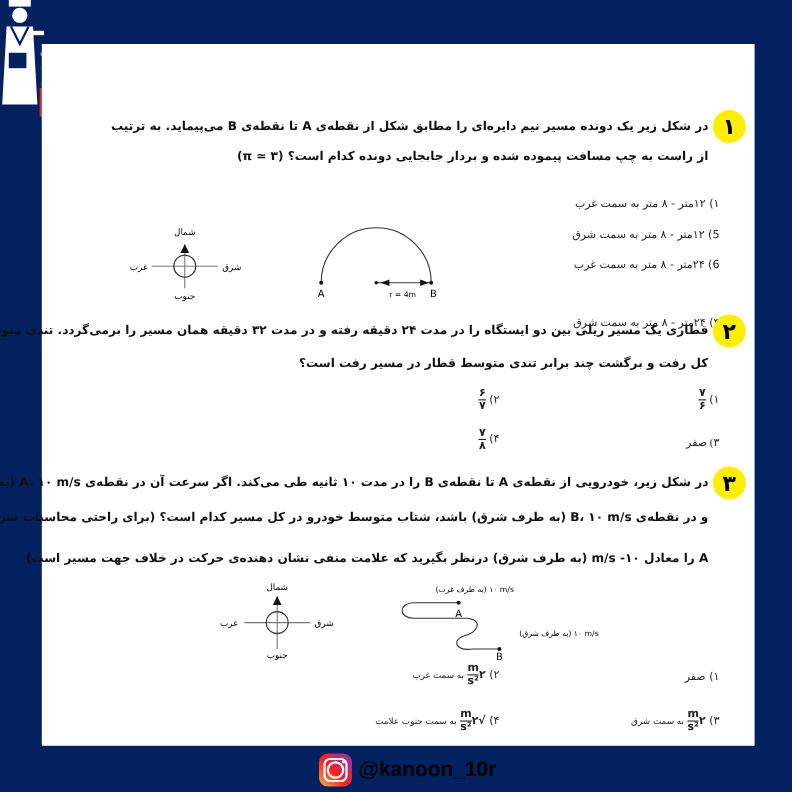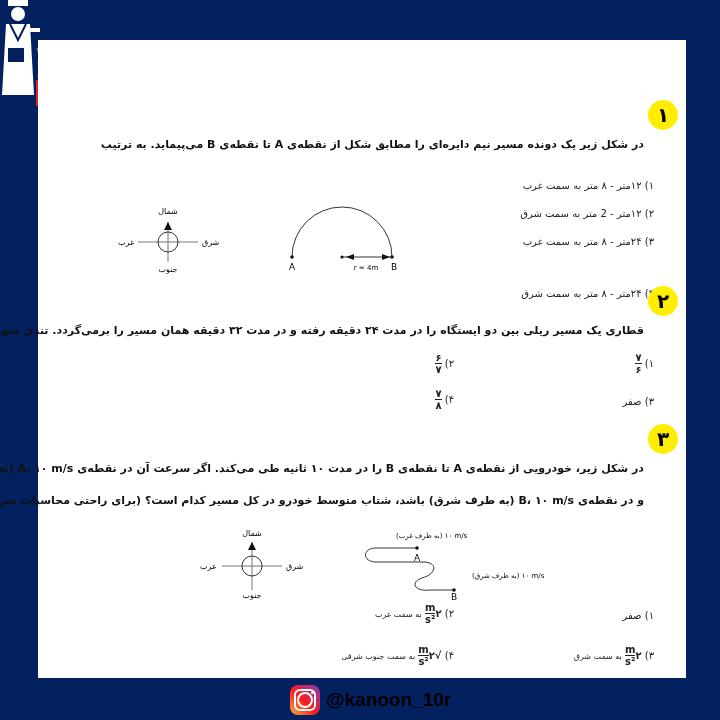--- a/index.html
+++ b/index.html
@@ -2,21 +2,21 @@
 <html><head>
 <meta charset="utf-8">
 <style>
   html,body{margin:0;padding:0;}
   body{width:720px;height:720px;background:#03205f;position:relative;overflow:hidden;font-family:"DejaVu Sans",sans-serif;}
   .page{position:absolute;left:38px;top:40px;width:648px;height:638px;background:#ffffff;}
   .logo{position:absolute;left:0;top:0;width:72px;height:100px;}
   .logo .brand-word{position:absolute;left:36px;font-size:11px;font-weight:bold;color:#333;direction:rtl;white-space:nowrap;}
   .logo .brand-red{position:absolute;left:36px;top:80px;background:#e0202a;color:#fff;font-size:11px;font-weight:bold;padding:0 2px;direction:rtl;}
   .q-num{position:absolute;width:30px;height:30px;border-radius:50%;background:#ffee00;color:#000;font-weight:bold;font-size:20px;text-align:center;line-height:30px;}
-  .line{position:absolute;right:0;font-size:11px;font-weight:bold;color:#111;direction:rtl;white-space:nowrap;margin-top:30px;}
+  .line{position:absolute;right:0;font-size:11px;font-weight:bold;color:#111;direction:rtl;white-space:nowrap;}
   .opt{position:absolute;font-size:10px;color:#222;direction:rtl;white-space:nowrap;}
   .frac{display:inline-flex;flex-direction:column;align-items:center;font-weight:bold;font-size:10px;line-height:11px;vertical-align:middle;}
   .frac .bar{border-top:1px solid #222;width:100%;}
   .small{font-size:8px;text-align:right;}
   .footer{position:absolute;left:290px;top:684px;height:32px;display:flex;align-items:center;gap:6px;}
   .ig{width:30px;height:30px;border-radius:8px;background:linear-gradient(45deg,#fcb045,#fd1d1d 45%,#833ab4);position:relative;}
   .ig .ring{position:absolute;left:7px;top:7px;width:12px;height:12px;border:2.5px solid #fff;border-radius:50%;}
   .ig .sq{position:absolute;left:4px;top:4px;width:18px;height:18px;border:2px solid #fff;border-radius:6px;}
   .ig .dot{position:absolute;right:6px;top:6px;width:3px;height:3px;background:#fff;border-radius:50%;}
   .handle{font-family:"Liberation Sans",sans-serif;font-weight:bold;font-size:19px;color:#000;}
@@ -37,24 +37,25 @@
   <span class="brand-word" style="top:40px;color:#6b7fa8;">کانون</span>
   <span class="brand-word" style="top:53px;">فرهنگی</span>
   <span class="brand-word" style="top:66px;">آموزش</span>
   <span class="brand-red">قلم چی</span>
 </div>
 
 <div class="page">
 
   <div class="q-num" style="right:8px;top:60px;">۱</div>
   <div class="line" style="right:42px;top:68px;">در شکل زیر یک دونده مسیر نیم دایره‌ای را مطابق شکل از نقطه‌ی A تا نقطه‌ی B می‌پیماید. به ترتیب</div>
+  <div class="line" style="right:42px;top:95px;">از راست به چپ مسافت پیموده شده و بردار جابجایی دونده کدام است؟ (π ≃ ۳)</div>
 
   <div class="opt" style="right:32px;top:140px;margin-left:28px;">۱) ۱۲متر - ۸ متر به سمت غرب</div>
-  <div class="opt" style="right:32px;top:168px;">۲) ۱۲متر - 2 متر به سمت شرق</div>
-  <div class="opt" style="right:32px;top:196px;">۳) ۲۴متر - ۸ متر به سمت غرب</div>
+  <div class="opt" style="right:32px;top:168px;">5) ۱۲متر - ۸ متر به سمت شرق</div>
+  <div class="opt" style="right:32px;top:196px;">6) ۲۴متر - ۸ متر به سمت غرب</div>
   <div class="opt" style="right:32px;top:224px;margin-top:24px;">۴) ۲۴متر - ۸ متر به سمت شرق</div>
 
   <svg style="position:absolute;left:80px;top:160px;" width="300" height="75">
     <g>
       <line x1="20" y1="42" x2="80" y2="42" stroke="#777" stroke-width="1"></line>
       <line x1="50" y1="22" x2="50" y2="62" stroke="#777" stroke-width="1"></line>
       <circle cx="50" cy="42" r="10" fill="none" stroke="#333" stroke-width="1"></circle>
       <polygon points="50,22 46,30 54,30" fill="#111"></polygon>
       <text x="50" y="14" font-size="8" text-anchor="middle">شمال</text>
       <text x="50" y="72" font-size="8" text-anchor="middle">جنوب</text>
@@ -70,52 +71,54 @@
       <polygon points="272,57 264,54 264,60" fill="#111"></polygon>
       <circle cx="224" cy="57" r="1.6" fill="#111"></circle>
       <text x="174" y="70" font-size="9" text-anchor="middle" font-family="Liberation Serif">A</text>
       <text x="276" y="70" font-size="9" text-anchor="middle" font-family="Liberation Serif">B</text>
       <text x="248" y="70" font-size="7" text-anchor="middle">r = 4m</text>
     </g>
   </svg>
 
   <div class="q-num" style="right:8px;top:246px;">۲</div>
   <div class="line" style="right:42px;top:254px;">قطاری یک مسیر ریلی بین دو ایستگاه را در مدت ۲۴ دقیقه رفته و در مدت ۳۲ دقیقه همان مسیر را برمی‌گردد. تندی متوسط قطـار در</div>
+  <div class="line" style="right:42px;top:284px;">کل رفت و برگشت چند برابر تندی متوسط قطار در مسیر رفت است؟</div>
 
   <div class="opt" style="right:32px;top:312px;">
     <span>۱)</span>
     <span class="frac">
         <span>۷</span>
         <span class="bar"></span>
         <span>۶</span>
       </span>
   </div>
   <div class="opt" style="right:232px;top:312px;">
     <span>۲)</span>
     <span class="frac">
         <span>۶</span>
         <span class="bar"></span>
         <span>۷</span>
       </span>
   </div>
-  <div class="opt" style="right:32px;top:356px;">
+  <div class="opt" style="right:32px;top:356px;font-family:Liberation Serif, serif;">
     <span>۳)</span> <span>صفر</span>
   </div>
   <div class="opt" style="right:232px;top:348px;">
     <span>۴)</span>
     <span class="frac">
         <span>۷</span>
         <span class="bar"></span>
         <span>۸</span>
       </span>
   </div>
 
   <div class="q-num" style="right:8px;top:384px;">۳</div>
   <div class="line" style="right:42px;top:392px;">در شکل زیر، خودرویی از نقطه‌ی A تا نقطه‌ی B را در مدت ۱۰ ثانیه طی می‌کند. اگر سرعت آن در نقطه‌ی A، ۱۰ m/s (به طرف غرب)</div>
   <div class="line" style="right:42px;top:424px;">و در نقطه‌ی B، ۱۰ m/s (به طرف شرق) باشد، شتاب متوسط خودرو در کل مسیر کدام است؟ (برای راحتی محاسبات سرعت خودرو در نقطه</div>
+  <div class="line" style="right:42px;top:461px;">A را معادل ۱۰- m/s (به طرف شرق) درنظر بگیرید که علامت منفی نشان دهنده‌ی حرکت در خلاف جهت مسیر است)</div>
 
   <svg style="position:absolute;left:162px;top:480px;" width="360" height="80">
     <g>
       <line x1="22" y1="46" x2="82" y2="46" stroke="#777" stroke-width="1"></line>
       <line x1="52" y1="22" x2="52" y2="70" stroke="#777" stroke-width="1"></line>
       <circle cx="52" cy="46" r="10" fill="none" stroke="#333" stroke-width="1"></circle>
       <polygon points="52,22 48,30 56,30" fill="#111"></polygon>
       <text x="52" y="16" font-size="8" text-anchor="middle">شمال</text>
       <text x="52" y="78" font-size="8" text-anchor="middle">جنوب</text>
       <text x="86" y="49" font-size="8">شرق</text>
@@ -153,21 +156,21 @@
       </span>
     <span class="small">به سمت شرق</span>
   </div>
   <div class="opt" style="right:232px;top:604px;">
     <span>۴)</span>
     <span style="font-weight:bold">√۲</span><span class="frac">
         <span>m</span>
         <span class="bar"></span>
         <span>s²</span>
       </span>
-    <span class="small">به سمت جنوب شرقی</span>
+    <span class="small">به سمت جنوب علامت</span>
   </div>
 </div>
 
 <div class="footer">
   <div class="ig">
     <div class="sq"></div>
       <div class="ring"></div>
       <div class="dot"></div>
   </div>
   <span class="handle">@kanoon_10r</span>

